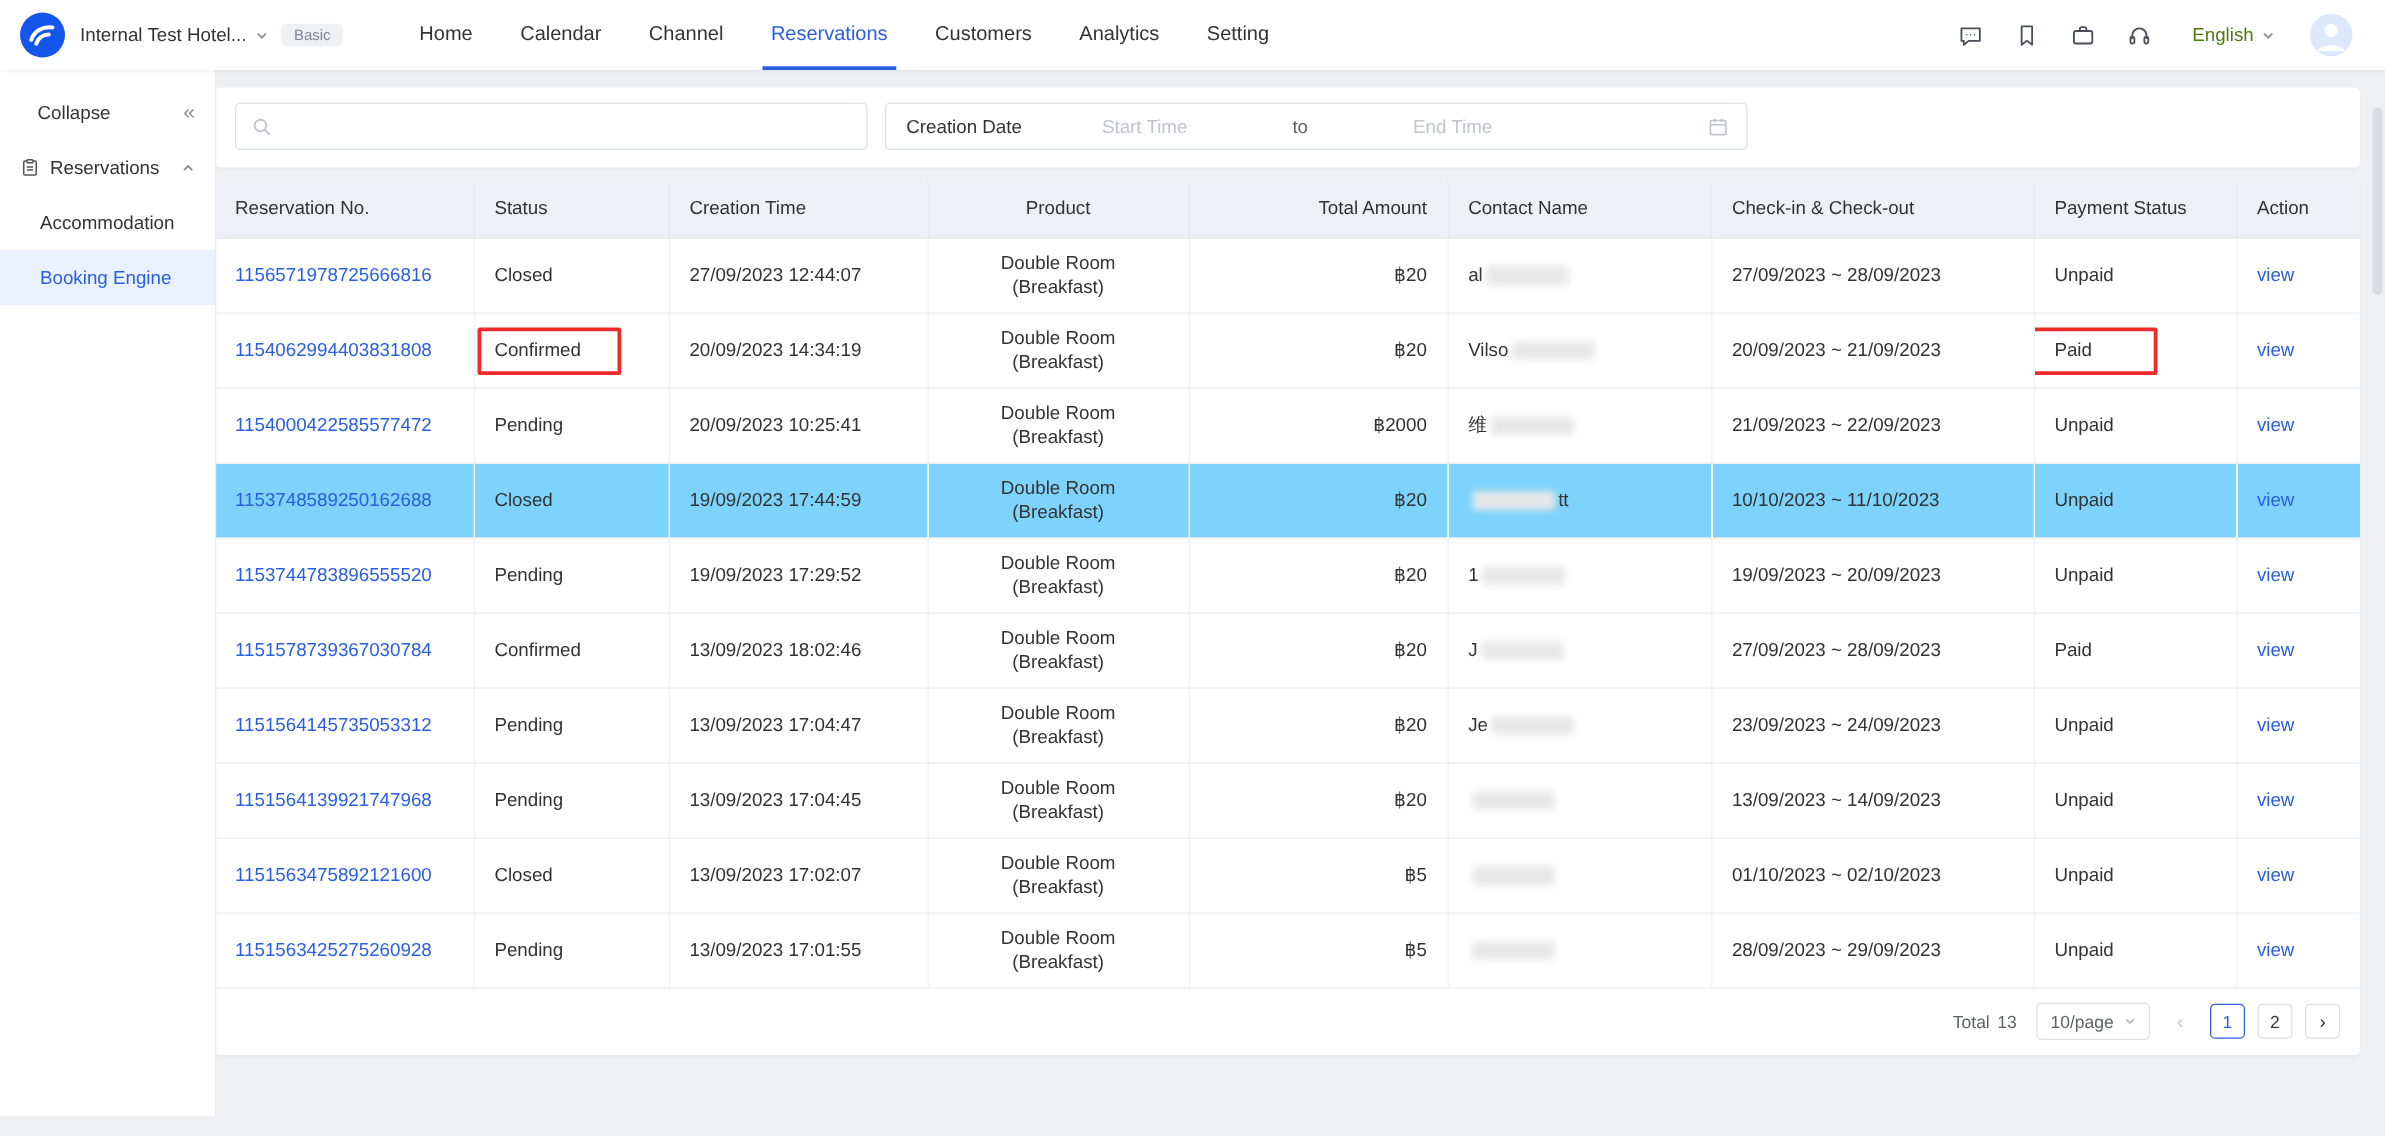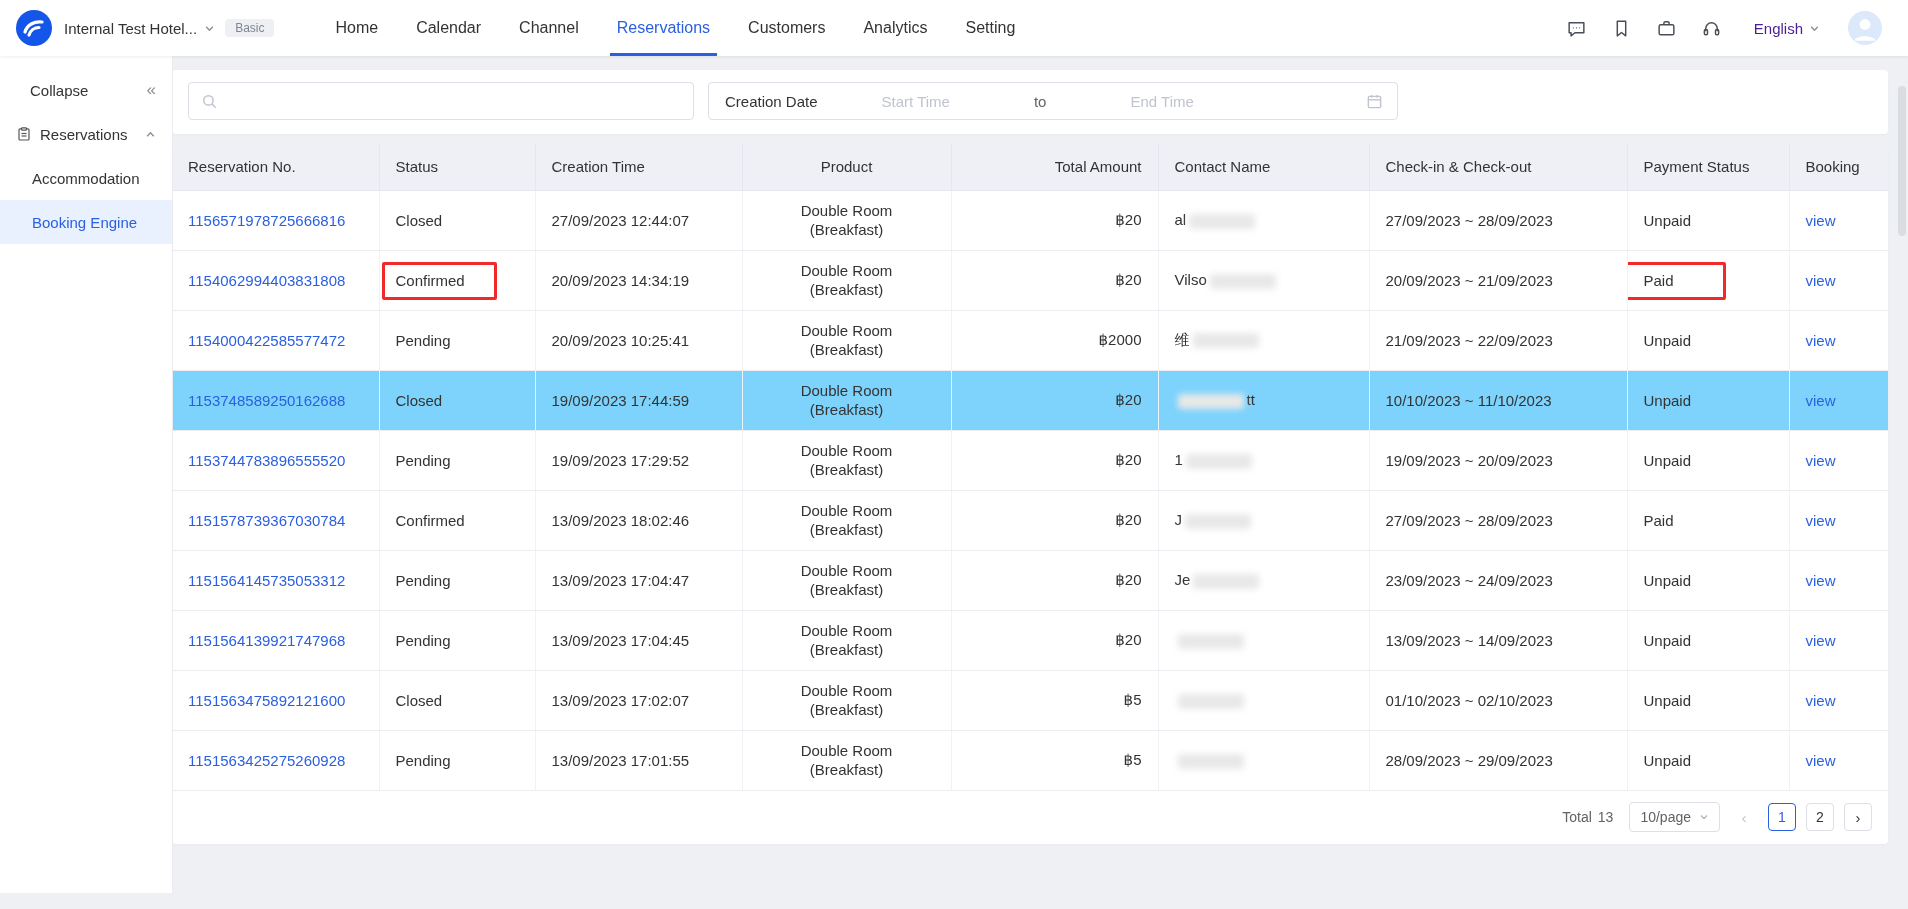--- a/index.html
+++ b/index.html
@@ -32,21 +32,21 @@
   .nav-item {
     position:relative; height:56px; line-height:56px; padding:0 19px;
     font-size:16px; color:#333; cursor:pointer; white-space:nowrap;
   }
   .nav-item.active { color:#2a5fe0; }
   .nav-item.active::after {
     content:""; position:absolute; left:12px; right:12px; bottom:0; height:3px; background:#2a5fe0;
   }
   .topbar-right { margin-left:auto; display:flex; align-items:center; gap:20px; }
   .icon-btn { background:none; border:none; cursor:pointer; display:flex; align-items:center; padding:2px; }
-  .lang { display:flex; align-items:center; gap:6px; margin-left:10px; cursor:pointer; font-size:15px; color:#4c1d95; }
+  .lang { display:flex; align-items:center; gap:6px; margin-left:10px; cursor:pointer; font-size:15px; color:#4d7c0f; }
   .avatar {
     width:34px; height:34px; border-radius:50%; background:#dcEAfb;
     background:#dbe9fb; display:flex; align-items:flex-end; justify-content:center;
     overflow:hidden; cursor:pointer; margin-left:8px;
   }
 
   
   .sidebar {
     position:absolute; left:0; top:56px; bottom:16px; width:172px; background:#fff;
     box-shadow:1px 0 0 #e9ebef; padding-top:12px; z-index:4;
@@ -289,21 +289,21 @@
       <thead>
         <tr>
           <th>Reservation No.</th>
           <th>Status</th>
           <th>Creation Time</th>
           <th class="col-center">Product</th>
           <th class="col-right">Total Amount</th>
           <th>Contact Name</th>
           <th>Check-in &amp; Check-out</th>
           <th>Payment Status</th>
-          <th>Booking</th>
+          <th>Action</th>
         </tr>
       </thead>
       <tbody>
   <tr>
     <td>
       <a class="link">1156571978725666816</a>
     </td>
     <td>
       <span class="status-text">Closed</span>
     </td>

